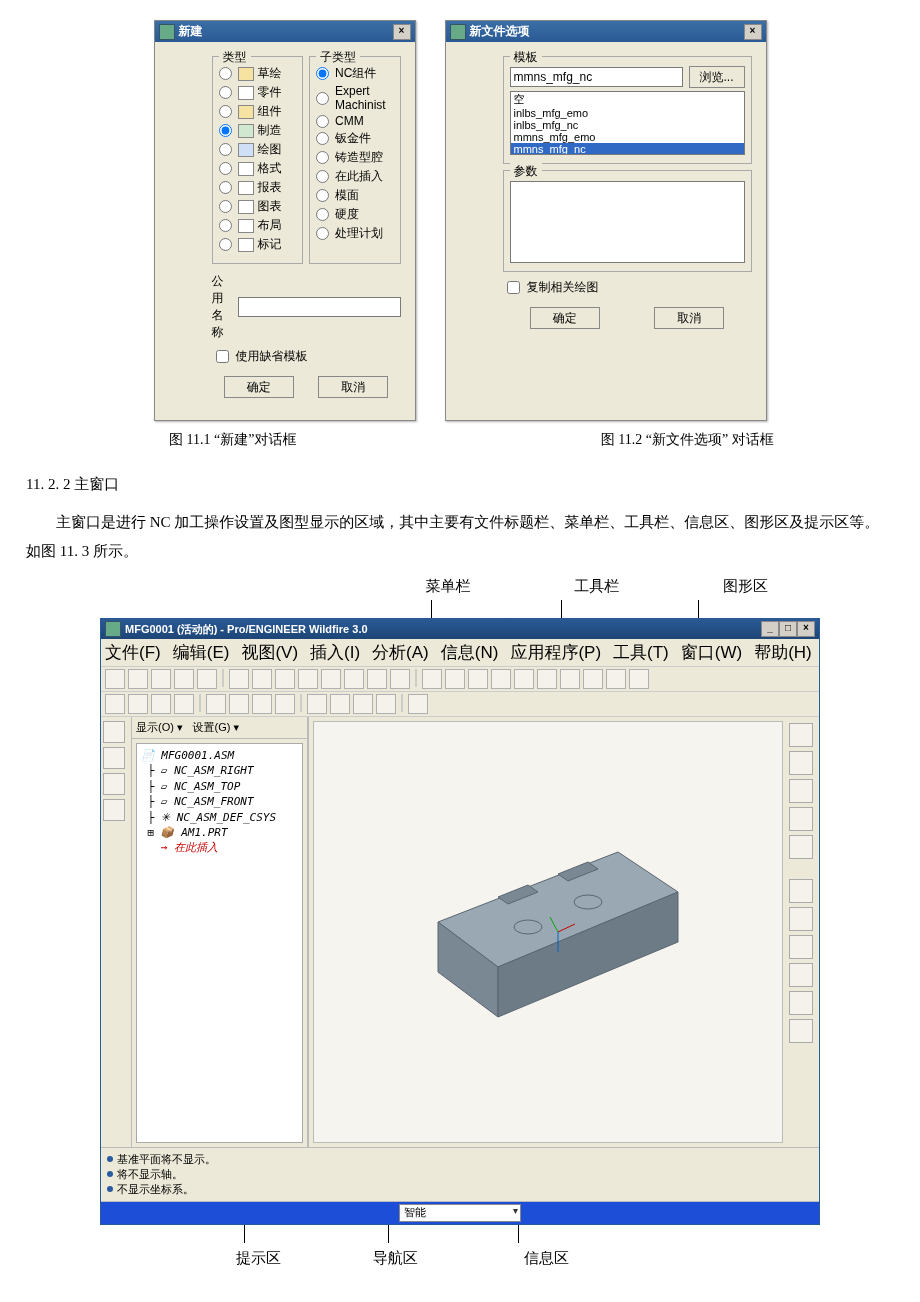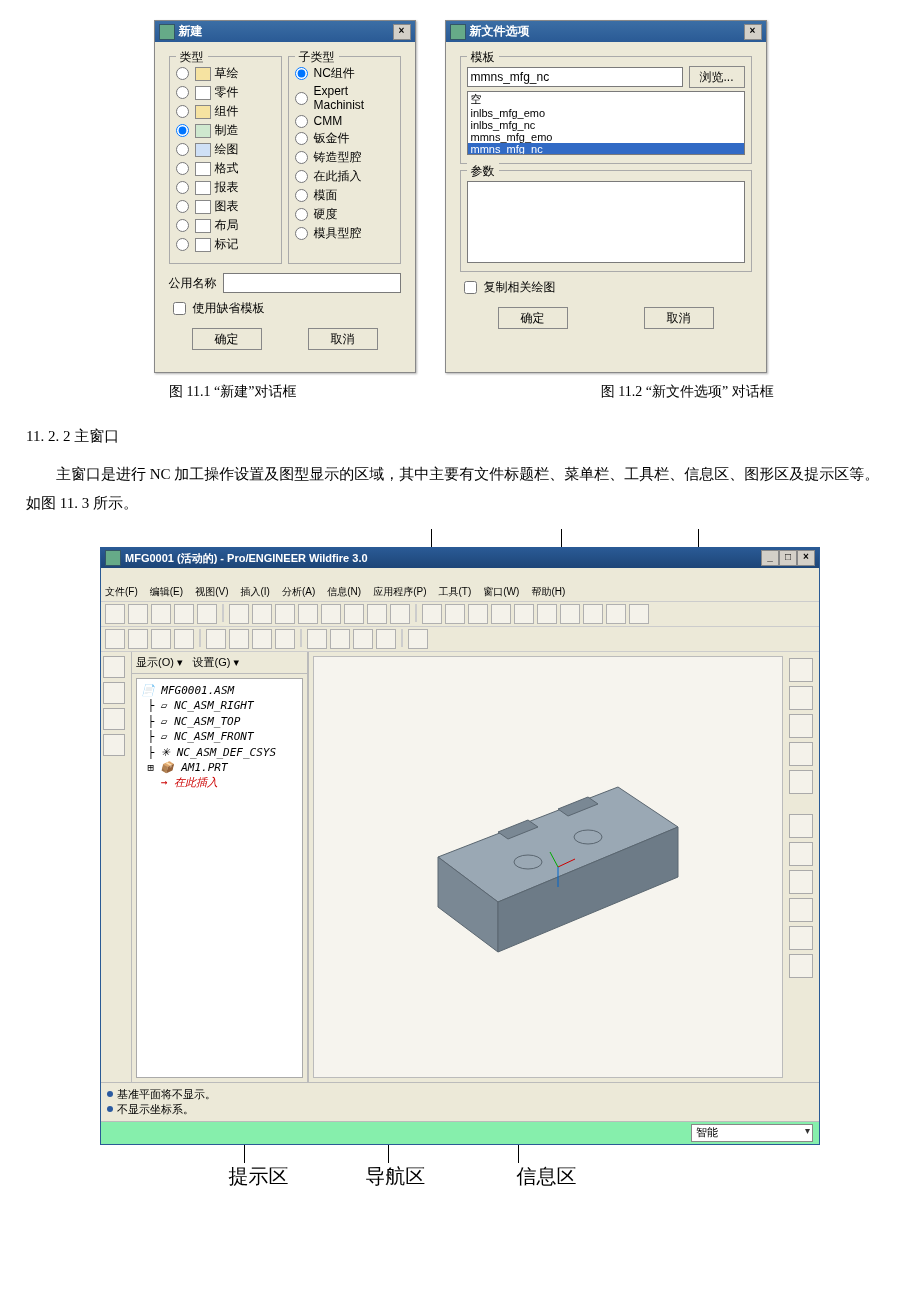--- a/index.html
+++ b/index.html
@@ -36,21 +36,21 @@
   .titlebar .spacer { flex: 1; }
   .titlebar .xbtn {
     width: 16px; height: 14px;
     background: #d4d0c8;
     border: 1px solid #888;
     color: #000;
     font-size: 10px;
     line-height: 12px;
     text-align: center;
   }
-  .dlg-body { padding: 14px; }
+  .dlg-body { padding: 14px; margin-left: 43px; }
   .group {
     border: 1px solid #aaa;
     padding: 6px 6px 8px 6px;
     margin-bottom: 6px;
     position: relative;
     font-size: 12px;
   }
   .group > .legend {
     position: absolute;
     top: -8px; left: 6px;
@@ -136,25 +136,24 @@
   .leader-top .ln, .leader-bot .ln {
     position: absolute; border-left: 1px solid #000; height: 18px; top:0;
   }
   .mainwin {
     border: 1px solid #2a5a95;
     background: #ECE9D8;
   }
   .mainwin .titlebar { background: linear-gradient(#2a5a95,#1d4577); font-size: 11px; }
   .menubar {
     background: #ECE9D8;
-    font-size: 10px;
+    font-size: 17px;
     padding: 2px 4px;
     display: flex; gap: 12px;
     border-bottom: 1px solid #ccc;
-    margin-top: 15px;
   }
   .toolbar {
     background: #ECE9D8;
     border-bottom: 1px solid #ccc;
     padding: 2px 4px;
     display: flex; gap: 3px; flex-wrap: wrap;
   }
   .tb {
     width: 18px; height: 18px;
     border: 1px solid #b0b0b0;
@@ -223,33 +222,33 @@
     border-top: 1px solid #bbb;
     font-size: 11px;
     padding: 4px 6px;
     line-height:1.35;
   }
   .msgarea .m { display:flex; gap:4px; align-items:center; }
   .msgarea .dot { width:6px;height:6px;border-radius:50%; background:#2a8a2a; display:inline-block; }
   .msgarea .dot.blue { background:#2a5aa0; }
   .statusbar {
     border-top:1px solid #bbb;
-    background:#86efac;
-    display:flex; justify-content:flex-end;
+    background:#1d4ed8;
+    display:flex; justify-content:center;
     padding:2px 6px;
   }
   .statusbar .drop {
     border:1px solid #888; background:#fff;
     width:100px; height:16px; font-size:11px; padding:0 16px 0 4px;
     position:relative;
   }
   .statusbar .drop::after{
     content:"▾"; position:absolute; right:2px; top:0; font-size:10px; color:#333;
   }
-  .labels-bot { display: flex; font-size: 20px; font-family: "SimSun", serif; }
+  .labels-bot { display: flex; font-size: 15px; font-family: "SimSun", serif; margin-top: 6px; }
   .labels-bot span { text-align:center; }
   
   .part-svg { width: 340px; height: 260px; }
 </style>
 </head>
 <body>
 
 <div class="row">
 
   <div class="dlg">
@@ -343,21 +342,21 @@
           <div class="radio-row">
               <input type="radio" style="">
               <span>模面</span>
             </div>
           <div class="radio-row">
               <input type="radio" style="">
               <span>硬度</span>
             </div>
           <div class="radio-row">
               <input type="radio" style="">
-              <span>模具型腔</span>
+              <span>处理计划</span>
             </div>
         </div>
       </div>
       <div class="field-row">
         <label>公用名称</label>
         <input class="txt" value="" style="">
       </div>
       <div class="chk">
         <input type="checkbox" style="">
         <span>使用缺省模板</span>
@@ -413,20 +412,26 @@
     </div>
   <div style="flex:1">
       <div class="caption">图 11.2 “新文件选项” 对话框</div>
     </div>
 </div>
 
 <div class="sec-head">11. 2. 2 主窗口</div>
 <p class="para">主窗口是进行 NC 加工操作设置及图型显示的区域，其中主要有文件标题栏、菜单栏、工具栏、信息区、图形区及提示区等。如图 11. 3 所示。</p>
 
 <div class="figwrap">
+  <div class="labels-top">
+    <span style="flex:0 0 38%"></span>
+    <span>菜单栏</span>
+    <span>工具栏</span>
+    <span>图形区</span>
+  </div>
   <div class="leader-top">
     <div class="ln" style="left:46%"></div>
     <div class="ln" style="left:64%"></div>
     <div class="ln" style="left:83%"></div>
   </div>
 
   <div class="mainwin">
     <div class="titlebar">
       <span class="t-icon"></span>
       <span>MFG0001 (活动的) - Pro/ENGINEER Wildfire 3.0</span>
@@ -553,20 +558,24 @@
       </div>
     </div>
 
     <div class="msgarea">
       <div class="m">
           <span class="dot blue"></span>
           <span>基准平面将不显示。</span>
         </div>
       <div class="m">
           <span class="dot blue"></span>
+          <span>将不显示轴。</span>
+        </div>
+      <div class="m">
+          <span class="dot blue"></span>
           <span>不显示坐标系。</span>
         </div>
     </div>
     <div class="statusbar">
       <div class="drop"><span>智能</span></div>
     </div>
   </div>
 
   <div class="leader-bot">
     <div class="ln" style="left:20%"></div>

